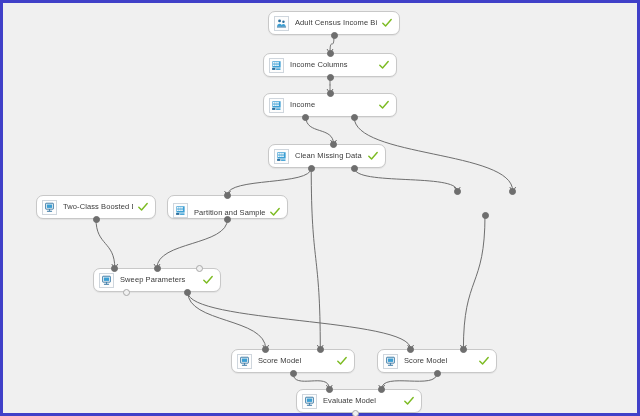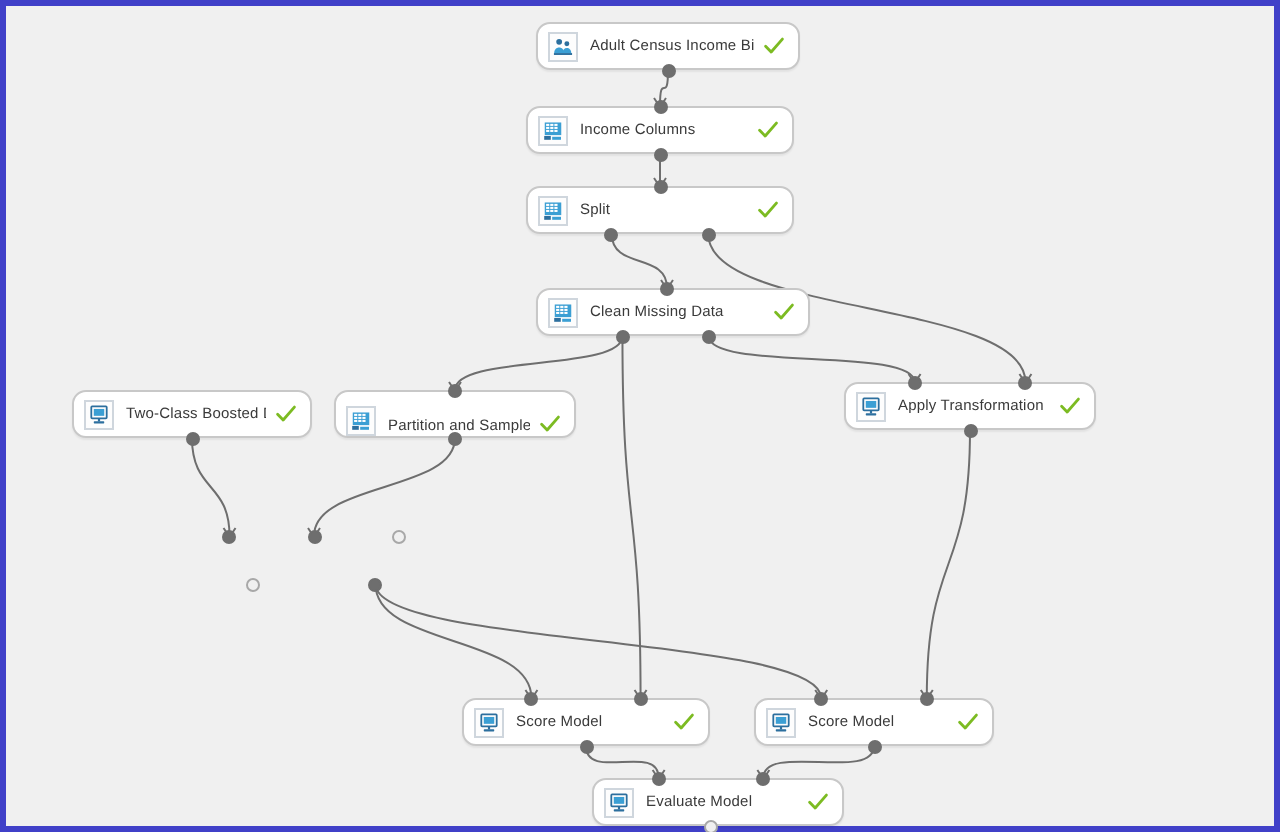--- a/index.html
+++ b/index.html
@@ -183,31 +183,31 @@
                 <rect x="6" y="5" width="2.3" height="1.5"></rect>
                 <rect x="9" y="5" width="2.3" height="1.5"></rect>
                 <rect x="3" y="7.2" width="2.3" height="1.5"></rect>
                 <rect x="6" y="7.2" width="2.3" height="1.5"></rect>
                 <rect x="9" y="7.2" width="2.3" height="1.5"></rect>
               </g>
               <path d="M1.6 11.6 L6.4 11.6 L6.4 14.4 L1.6 14.4 Z" fill="#2c6f9e"></path>
               <path d="M7.4 12.2 h6.4 v2.2 h-6.4 z" fill="#3b9fd4"></path>
             </svg>
           </span>
-          <span class="node-label">Split</span>
+          <span class="node-label">Income</span>
           <span class="node-status">
             <svg viewBox="0 0 16 16">
               <path d="M2.4 8.2 L6.1 12 L13.6 3.4" fill="none" stroke="#7cbb22" stroke-width="1.9" stroke-linecap="round" stroke-linejoin="round"></path>
             </svg>
           </span>
         </div>
         <div class="port filled" style="left: 323.5px; top: 86.5px;"></div>
         <div class="port filled" style="left: 299.38px; top: 110.5px;"></div>
         <div class="port filled" style="left: 347.62px; top: 110.5px;"></div>
-        <div class="node" style="left: 265px; top: 141px; width: 137px;">
+        <div class="node" style="left: 265px; top: 141px; width: 118px;">
           <span class="node-icon">
             <svg viewBox="0 0 16 16">
               <rect x="2" y="1.8" width="12" height="9.2" fill="#3b9fd4"></rect>
               <g fill="#ffffff">
                 <rect x="3" y="2.8" width="2.3" height="1.5"></rect>
                 <rect x="6" y="2.8" width="2.3" height="1.5"></rect>
                 <rect x="9" y="2.8" width="2.3" height="1.5"></rect>
                 <rect x="3" y="5" width="2.3" height="1.5"></rect>
                 <rect x="6" y="5" width="2.3" height="1.5"></rect>
                 <rect x="9" y="5" width="2.3" height="1.5"></rect>
@@ -267,39 +267,39 @@
           </span>
           <span class="node-label">Partition and Sample</span>
           <span class="node-status">
             <svg viewBox="0 0 16 16">
               <path d="M2.4 8.2 L6.1 12 L13.6 3.4" fill="none" stroke="#7cbb22" stroke-width="1.9" stroke-linecap="round" stroke-linejoin="round"></path>
             </svg>
           </span>
         </div>
         <div class="port filled" style="left: 221px; top: 188.5px;"></div>
         <div class="port filled" style="left: 221px; top: 212.5px;"></div>
-        <div class="node" style="left: 419px; top: 188px; width: 126px;">
-          <span class="node-icon">
-            <svg viewBox="0 0 16 16">
-              <rect x="2.4" y="1.8" width="11.2" height="8.6" rx="0.6" fill="none" stroke="#2c6f9e" stroke-width="1.3"></rect>
-              <rect x="4.2" y="3.6" width="7.6" height="5" fill="#3b9fd4"></rect>
-              <rect x="7.2" y="10.6" width="1.6" height="2.1" fill="#2c6f9e"></rect>
-              <rect x="4.2" y="12.6" width="7.6" height="1.5" rx="0.5" fill="#2c6f9e"></rect>
-            </svg>
-          </span>
-          <span class="node-label">Apply Transformation</span>
-          <span class="node-status">
-            <svg viewBox="0 0 16 16">
-              <path d="M2.4 8.2 L6.1 12 L13.6 3.4" fill="none" stroke="#7cbb22" stroke-width="1.9" stroke-linecap="round" stroke-linejoin="round"></path>
-            </svg>
-          </span>
-        </div>
         <div class="port filled" style="left: 450.78px; top: 184.5px;"></div>
         <div class="port filled" style="left: 506.22px; top: 184.5px;"></div>
         <div class="port filled" style="left: 478.5px; top: 208.5px;"></div>
+        <div class="node" style="left: 90px; top: 265px; width: 128px;">
+          <span class="node-icon">
+            <svg viewBox="0 0 16 16">
+              <rect x="2.4" y="1.8" width="11.2" height="8.6" rx="0.6" fill="none" stroke="#2c6f9e" stroke-width="1.3"></rect>
+              <rect x="4.2" y="3.6" width="7.6" height="5" fill="#3b9fd4"></rect>
+              <rect x="7.2" y="10.6" width="1.6" height="2.1" fill="#2c6f9e"></rect>
+              <rect x="4.2" y="12.6" width="7.6" height="1.5" rx="0.5" fill="#2c6f9e"></rect>
+            </svg>
+          </span>
+          <span class="node-label">Sweep Parameters</span>
+          <span class="node-status">
+            <svg viewBox="0 0 16 16">
+              <path d="M2.4 8.2 L6.1 12 L13.6 3.4" fill="none" stroke="#7cbb22" stroke-width="1.9" stroke-linecap="round" stroke-linejoin="round"></path>
+            </svg>
+          </span>
+        </div>
         <div class="port filled" style="left: 108.26px; top: 261.5px;"></div>
         <div class="port filled" style="left: 150.5px; top: 261.5px;"></div>
         <div class="port hollow" style="left: 192.74px; top: 261.5px;"></div>
         <div class="port hollow" style="left: 119.78px; top: 285.5px;"></div>
         <div class="port filled" style="left: 181.22px; top: 285.5px;"></div>
         <div class="node" style="left: 228px; top: 346px; width: 124px;">
           <span class="node-icon">
             <svg viewBox="0 0 16 16">
               <rect x="2.4" y="1.8" width="11.2" height="8.6" rx="0.6" fill="none" stroke="#2c6f9e" stroke-width="1.3"></rect>
               <rect x="4.2" y="3.6" width="7.6" height="5" fill="#3b9fd4"></rect>

